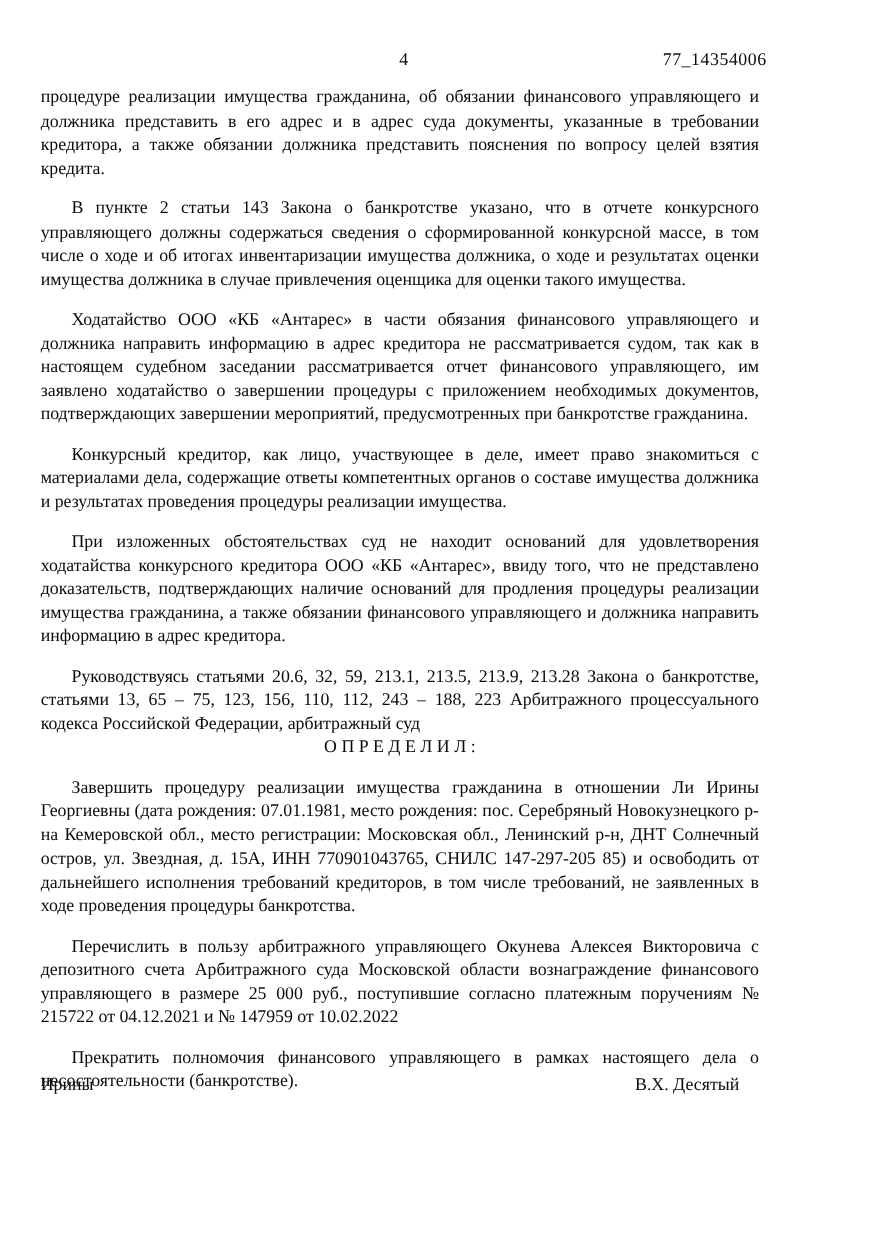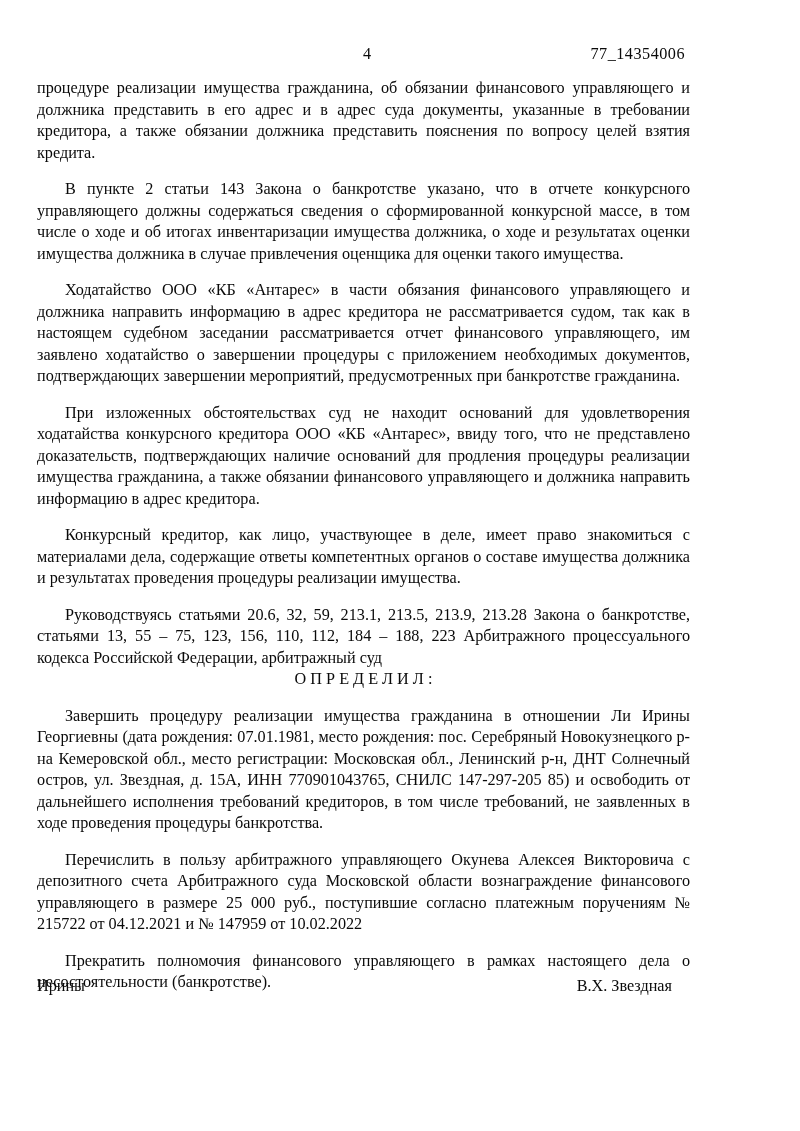--- a/index.html
+++ b/index.html
@@ -27,21 +27,21 @@
     height: 22px;
   }
   .page-number {
     position: absolute;
     left: 50%;
     transform: translateX(-50%);
     top: 0;
   }
   .doc-number {
     position: absolute;
-    right: 12px;
+    right: 0;
     top: 0;
     letter-spacing: 0.5px;
   }
   .doc-body {
     position: absolute;
     top: 78px;
     left: 37px;
     width: 653px;
     text-align: justify;
     hyphens: auto;
@@ -77,26 +77,26 @@
 <div class="page">
   <div class="page-header">
     <span class="page-number">4</span>
     <span class="doc-number">77_14354006</span>
   </div>
 
   <div class="doc-body">
       <p class="noindent">процедуре реализации имущества гражданина, об обязании финансового управляющего и должника представить в его адрес и в адрес суда документы, указанные в требовании кредитора, а также обязании должника представить пояснения по вопросу целей взятия кредита.</p>
       <p class="indent">В пункте 2 статьи 143 Закона о банкротстве указано, что в отчете конкурсного управляющего должны содержаться сведения о сформированной конкурсной массе, в том числе о ходе и об итогах инвентаризации имущества должника, о ходе и результатах оценки имущества должника в случае привлечения оценщика для оценки такого имущества.</p>
       <p class="indent">Ходатайство ООО «КБ «Антарес» в части обязания финансового управляющего и должника направить информацию в адрес кредитора не рассматривается судом, так как в настоящем судебном заседании рассматривается отчет финансового управляющего, им заявлено ходатайство о завершении процедуры с приложением необходимых документов, подтверждающих завершении мероприятий, предусмотренных при банкротстве гражданина.</p>
+      <p class="indent">Конкурсный кредитор, как лицо, участвующее в деле, имеет право знакомиться с материалами дела, содержащие ответы компетентных органов о составе имущества должника и результатах проведения процедуры реализации имущества.</p>
       <p class="indent">При изложенных обстоятельствах суд не находит оснований для удовлетворения ходатайства конкурсного кредитора ООО «КБ «Антарес», ввиду того, что не представлено доказательств, подтверждающих наличие оснований для продления процедуры реализации имущества гражданина, а также обязании финансового управляющего и должника направить информацию в адрес кредитора.</p>
-      <p class="indent">Конкурсный кредитор, как лицо, участвующее в деле, имеет право знакомиться с материалами дела, содержащие ответы компетентных органов о составе имущества должника и результатах проведения процедуры реализации имущества.</p>
-      <p class="indent">Руководствуясь статьями 20.6, 32, 59, 213.1, 213.5, 213.9, 213.28 Закона о банкротстве, статьями 13, 55 – 75, 123, 156, 110, 112, 184 – 188, 223 Арбитражного процессуального кодекса Российской Федерации, арбитражный суд</p>
+      <p class="indent">Руководствуясь статьями 20.6, 32, 59, 213.1, 213.5, 213.9, 213.28 Закона о банкротстве, статьями 13, 65 – 75, 123, 156, 110, 112, 243 – 188, 223 Арбитражного процессуального кодекса Российской Федерации, арбитражный суд</p>
       <p class="centered">О П Р Е Д Е Л И Л :</p>
       <p class="indent">Завершить процедуру реализации имущества гражданина в отношении Ли Ирины Георгиевны (дата рождения: 07.01.1981, место рождения: пос. Серебряный Новокузнецкого р-на Кемеровской обл., место регистрации: Московская обл., Ленинский р-н, ДНТ Солнечный остров, ул. Звездная, д. 15А, ИНН 770901043765, СНИЛС 147-297-205 85) и освободить от дальнейшего исполнения требований кредиторов, в том числе требований, не заявленных в ходе проведения процедуры банкротства.</p>
       <p class="indent">Перечислить в пользу арбитражного управляющего Окунева Алексея Викторовича с депозитного счета Арбитражного суда Московской области вознаграждение финансового управляющего в размере 25 000 руб., поступившие согласно платежным поручениям № 215722 от 04.12.2021 и № 147959 от 10.02.2022</p>
       <p class="indent">Прекратить полномочия финансового управляющего в рамках настоящего дела о несостоятельности (банкротстве).</p>
     </div>
 
   <div class="signature-row">
     <span class="signature-role">Ирины</span>
-    <span class="signature-name">В.Х. Звездная</span>
+    <span class="signature-name">В.Х. Десятый</span>
   </div>
 </div>
 
 </body></html>

